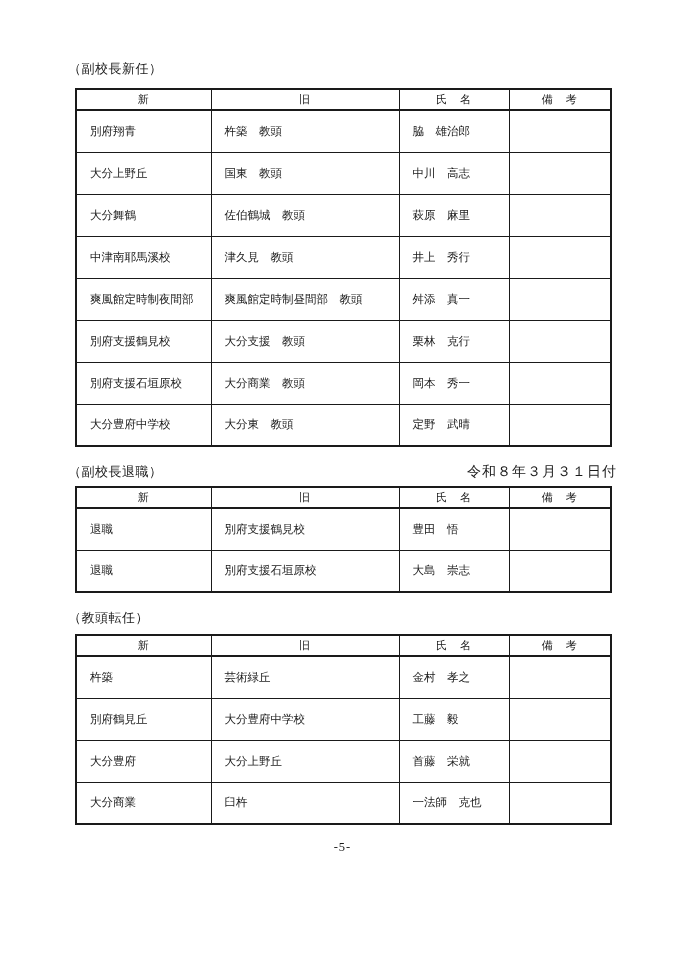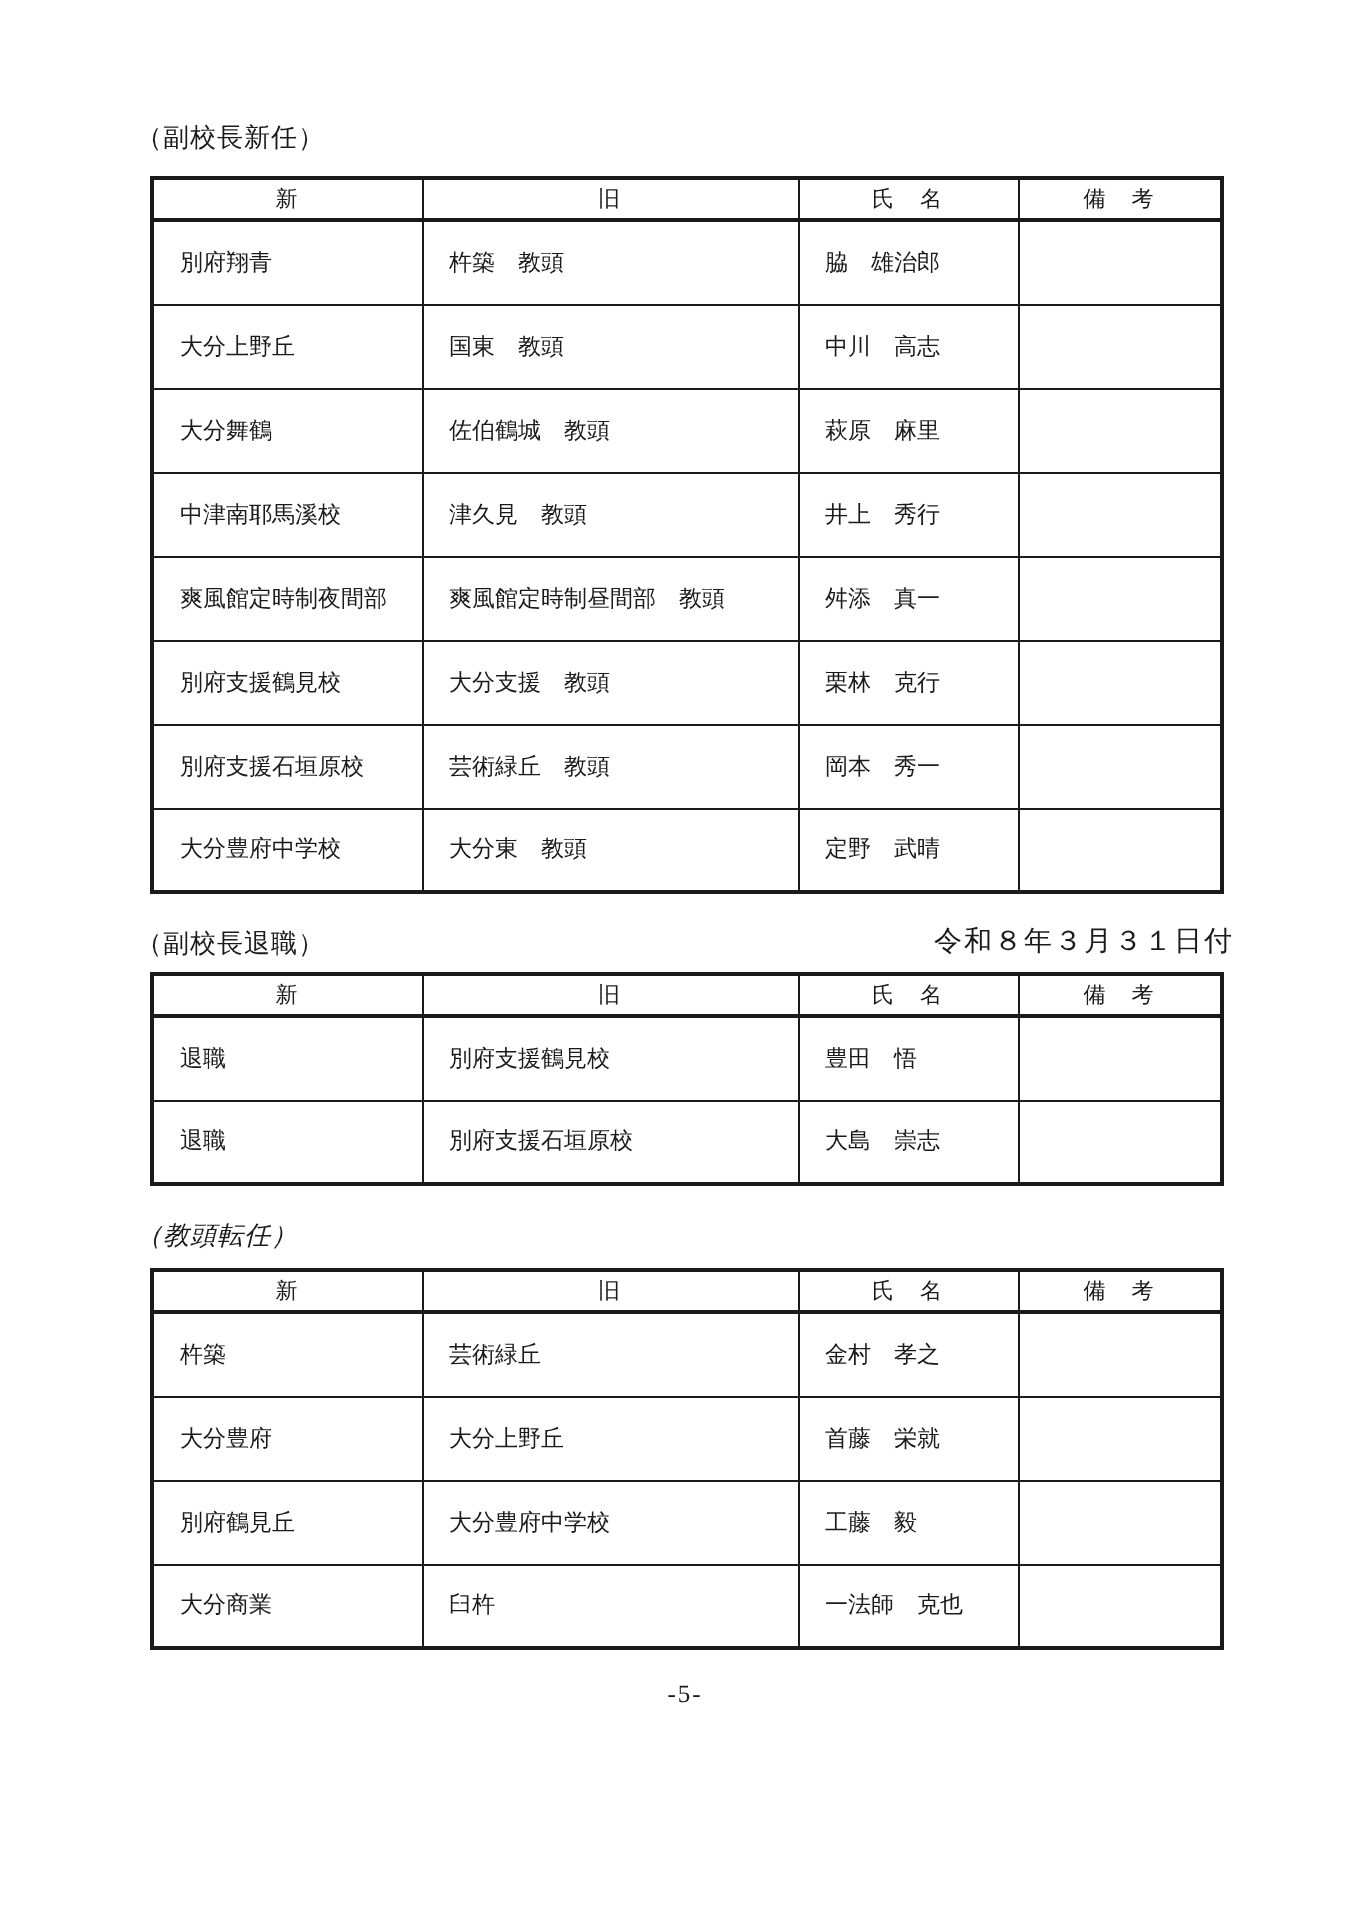--- a/index.html
+++ b/index.html
@@ -34,21 +34,21 @@
     letter-spacing: 0.5px;
     white-space: nowrap;
   }
   .date-note {
     font-size: 14px;
     letter-spacing: 1px;
     white-space: nowrap;
     margin-right: -7px;
   }
   .sec2 .label-row, .sec3 .label-row { margin-top: 16px; margin-bottom: 5px; text-align: right; }
-  .sec3 .label-row { margin-bottom: 7px; font-style: italic; }
+  .sec3 .label-row { margin-bottom: 7px; }
   table.tbl {
     border-collapse: collapse;
     width: 535px;
     table-layout: fixed;
     border: 2px solid #1a1a1a;
   }
   table.tbl th, table.tbl td {
     border: 1px solid #1a1a1a;
     font-weight: normal;
     font-size: 11.5px;
@@ -135,21 +135,21 @@
               <td></td>
             </tr>
             <tr>
               <td>別府支援鶴見校</td>
               <td>大分支援　教頭</td>
               <td>栗林　克行</td>
               <td></td>
             </tr>
             <tr>
               <td>別府支援石垣原校</td>
-              <td>芸術緑丘　教頭</td>
+              <td>大分商業　教頭</td>
               <td>岡本　秀一</td>
               <td></td>
             </tr>
             <tr>
               <td>大分豊府中学校</td>
               <td>大分東　教頭</td>
               <td>定野　武晴</td>
               <td></td>
             </tr>
           </tbody>
@@ -213,32 +213,32 @@
             </tr>
           </thead>
           <tbody>
             <tr>
               <td>杵築</td>
               <td>芸術緑丘</td>
               <td>金村　孝之</td>
               <td></td>
             </tr>
             <tr>
+              <td>別府鶴見丘</td>
+              <td>大分豊府中学校</td>
+              <td>工藤　毅</td>
+              <td></td>
+            </tr>
+            <tr>
               <td>大分豊府</td>
               <td>大分上野丘</td>
               <td>首藤　栄就</td>
               <td></td>
             </tr>
             <tr>
-              <td>別府鶴見丘</td>
-              <td>大分豊府中学校</td>
-              <td>工藤　毅</td>
-              <td></td>
-            </tr>
-            <tr>
               <td>大分商業</td>
               <td>臼杵</td>
               <td>一法師　克也</td>
               <td></td>
             </tr>
           </tbody>
         </table>
     </div>
 
     <div class="page-number">-5-</div>

